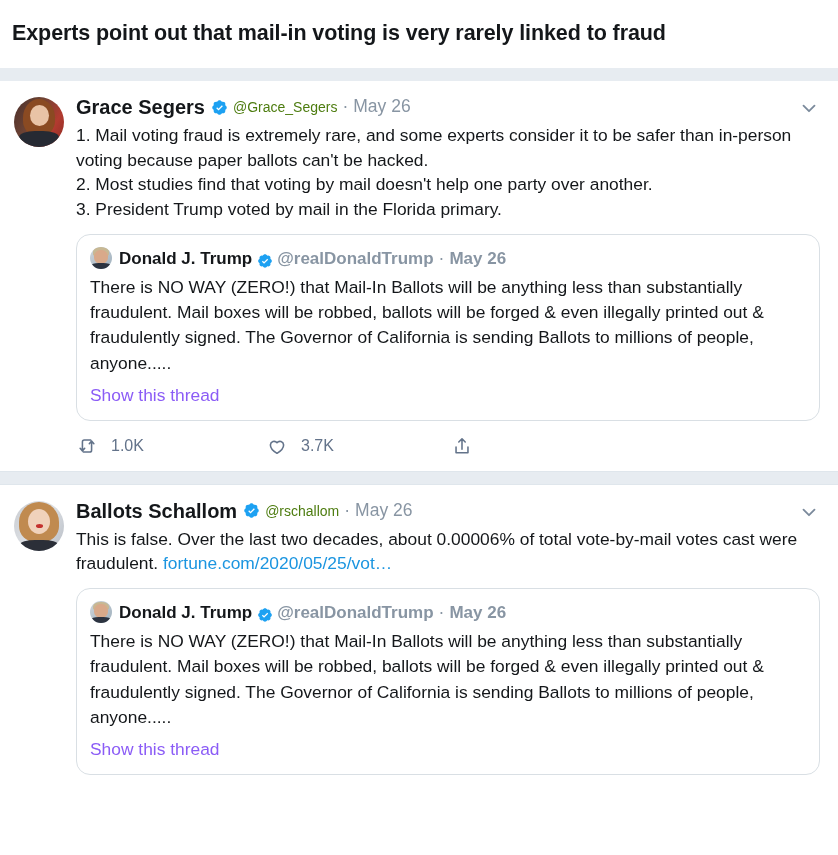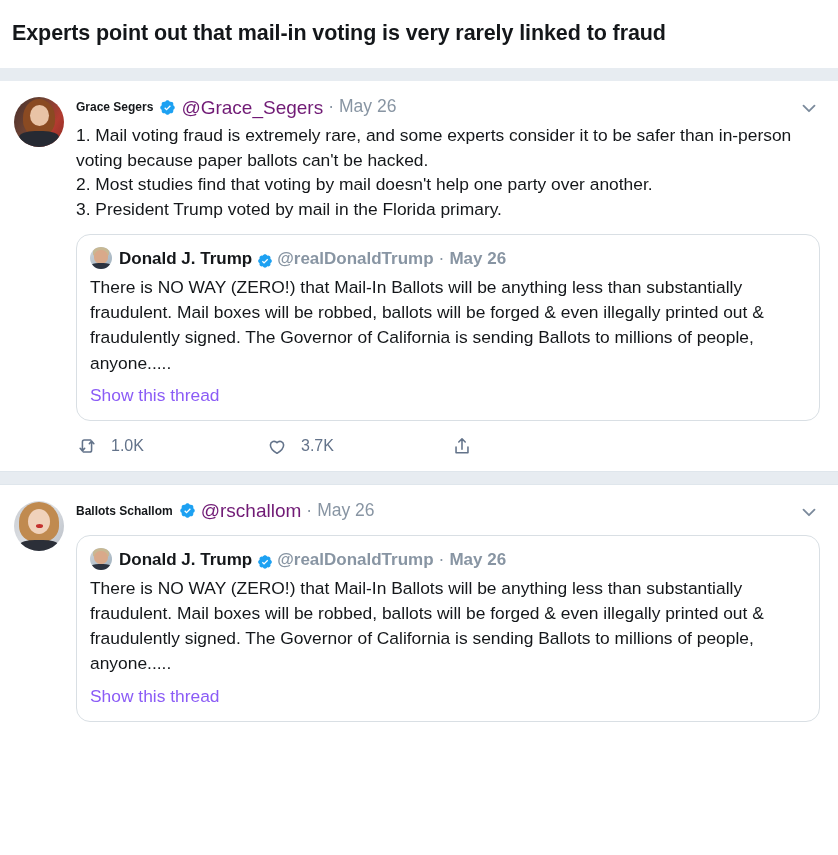--- a/index.html
+++ b/index.html
@@ -69,35 +69,35 @@
   }
 
   .name-row {
     display: flex;
     align-items: center;
     position: relative;
     line-height: 1;
     height: 24px;
   }
   .display-name {
-    font-size: 12px;
+    font-size: 20px;
     font-weight: bold;
     color: #14171a;
     white-space: nowrap;
   }
   .badge {
     width: 17px;
     height: 17px;
     margin: 0 5px 0 6px;
     flex: 0 0 auto;
     display: block;
   }
   .handle {
-    font-size: 19px;
-    color: #701a75;
+    font-size: 14px;
+    color: #4d7c0f;
     white-space: nowrap;
   }
   .dot-sep {
     font-size: 17.5px;
     color: #8895a3;
     margin: 0 5px;
   }
   .date {
     font-size: 17.5px;
     color: #8895a3;
@@ -340,20 +340,21 @@
           <path fill="#ffffff" d="M10.6 16.2l-3.2-3.2 1.3-1.3 1.9 1.9 4.8-4.8 1.3 1.3z"></path>
         </svg>
         <span class="handle">@rschallom</span>
         <span class="dot-sep">·</span>
         <span class="date">May 26</span>
         <svg class="caret" viewBox="0 0 24 24">
           <path fill="none" stroke="#7b8a9c" stroke-width="2" stroke-linecap="round" stroke-linejoin="round" d="M6 9.5l6 6 6-6"></path>
         </svg>
       </div>
 
+      <div class="tweet-text"><span>This is false. Over the last two decades, about 0.00006% of total vote-by-mail votes cast were fraudulent. </span><a class="link" href="#">fortune.com/2020/05/25/vot…</a></div>
 
       <div class="quote-card">
         <div class="quote-head">
           <div class="quote-avatar">
             <div class="photo p3">
                 <div class="hair"></div>
                 <div class="face"></div>
                 <div class="body"></div>
               </div>
           </div>

